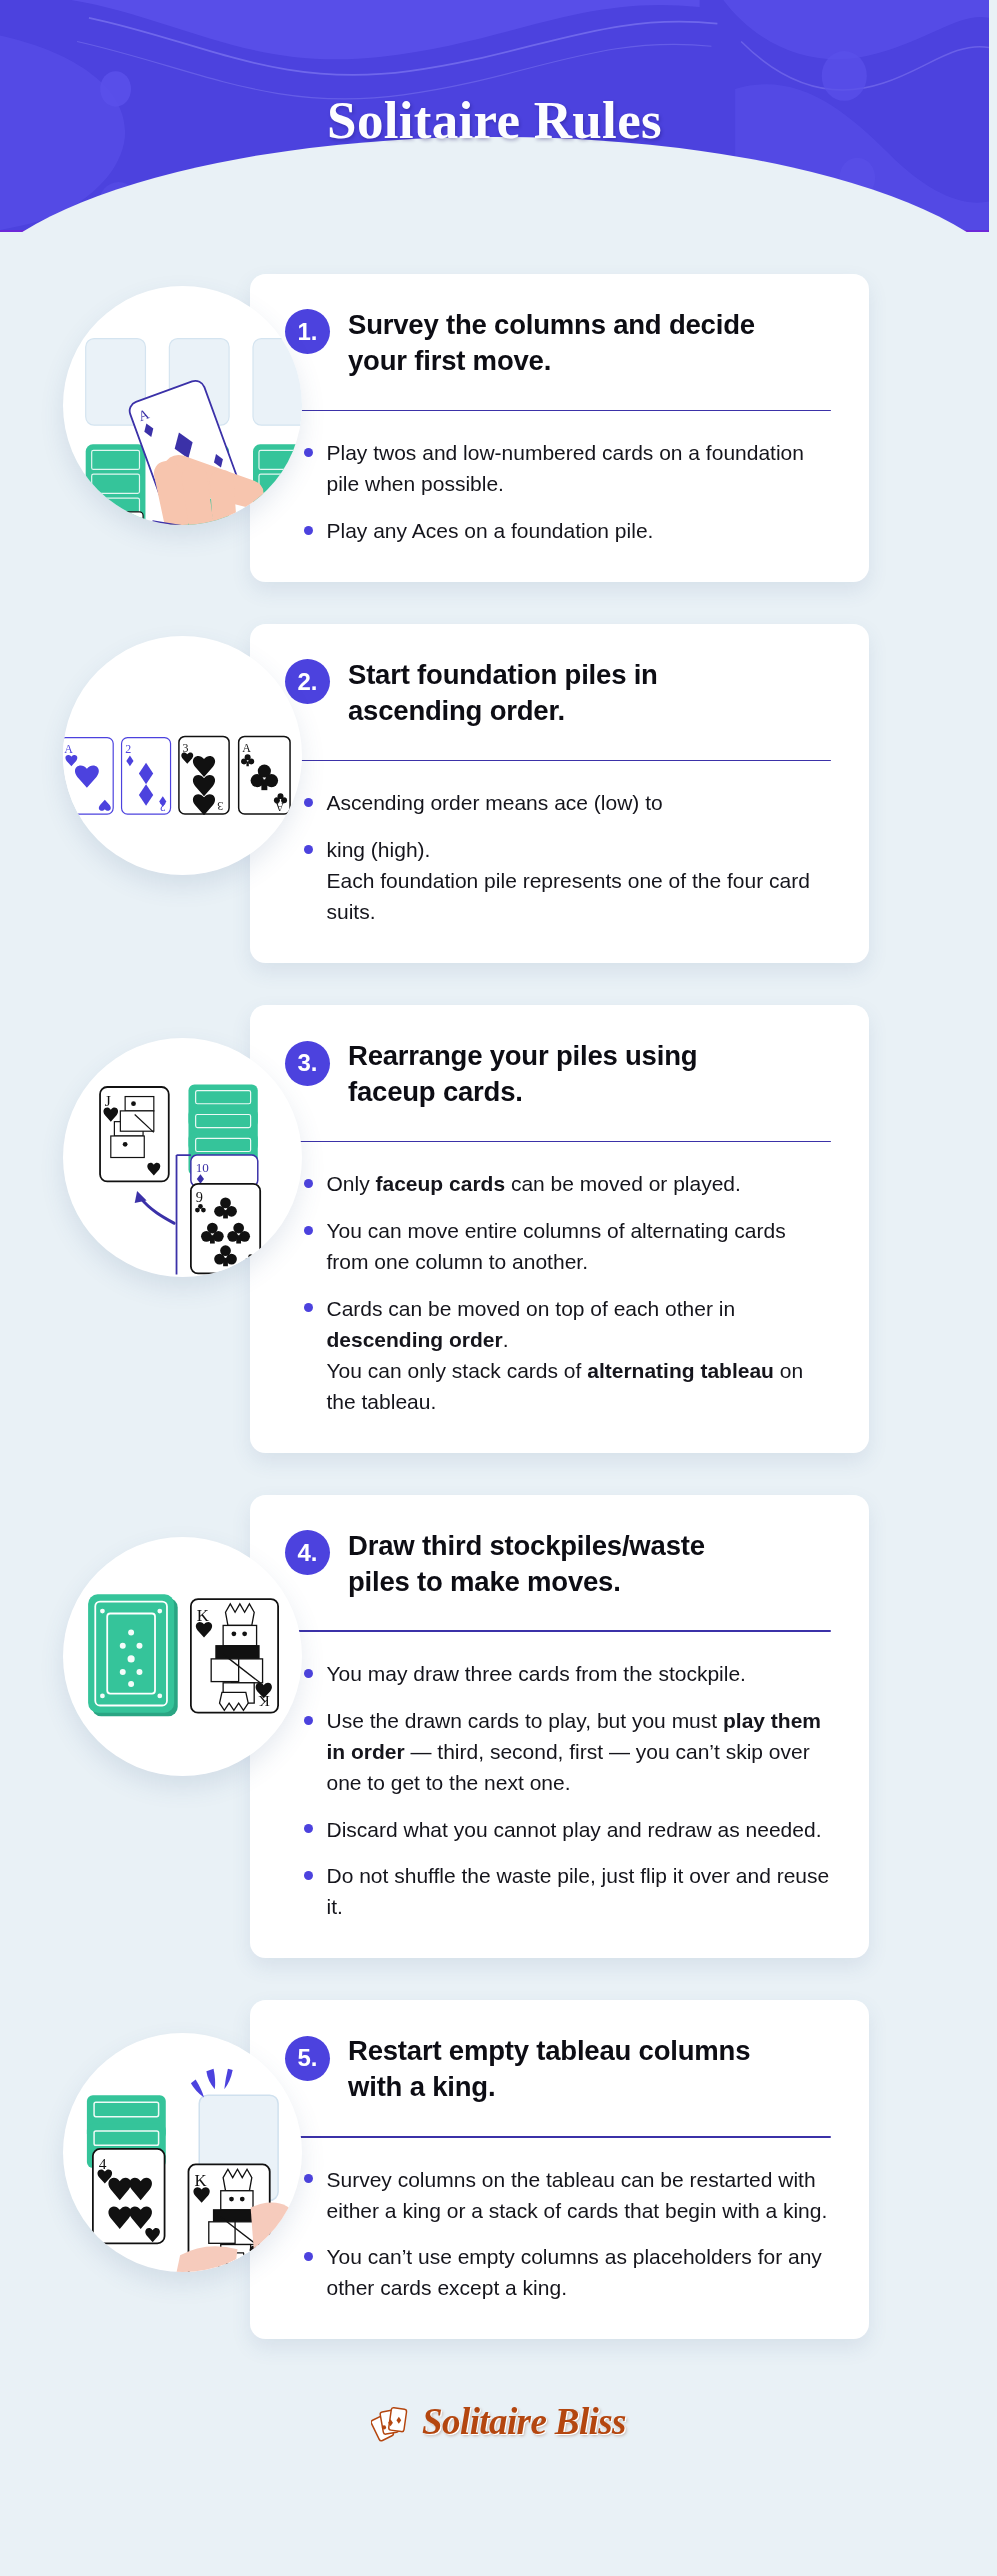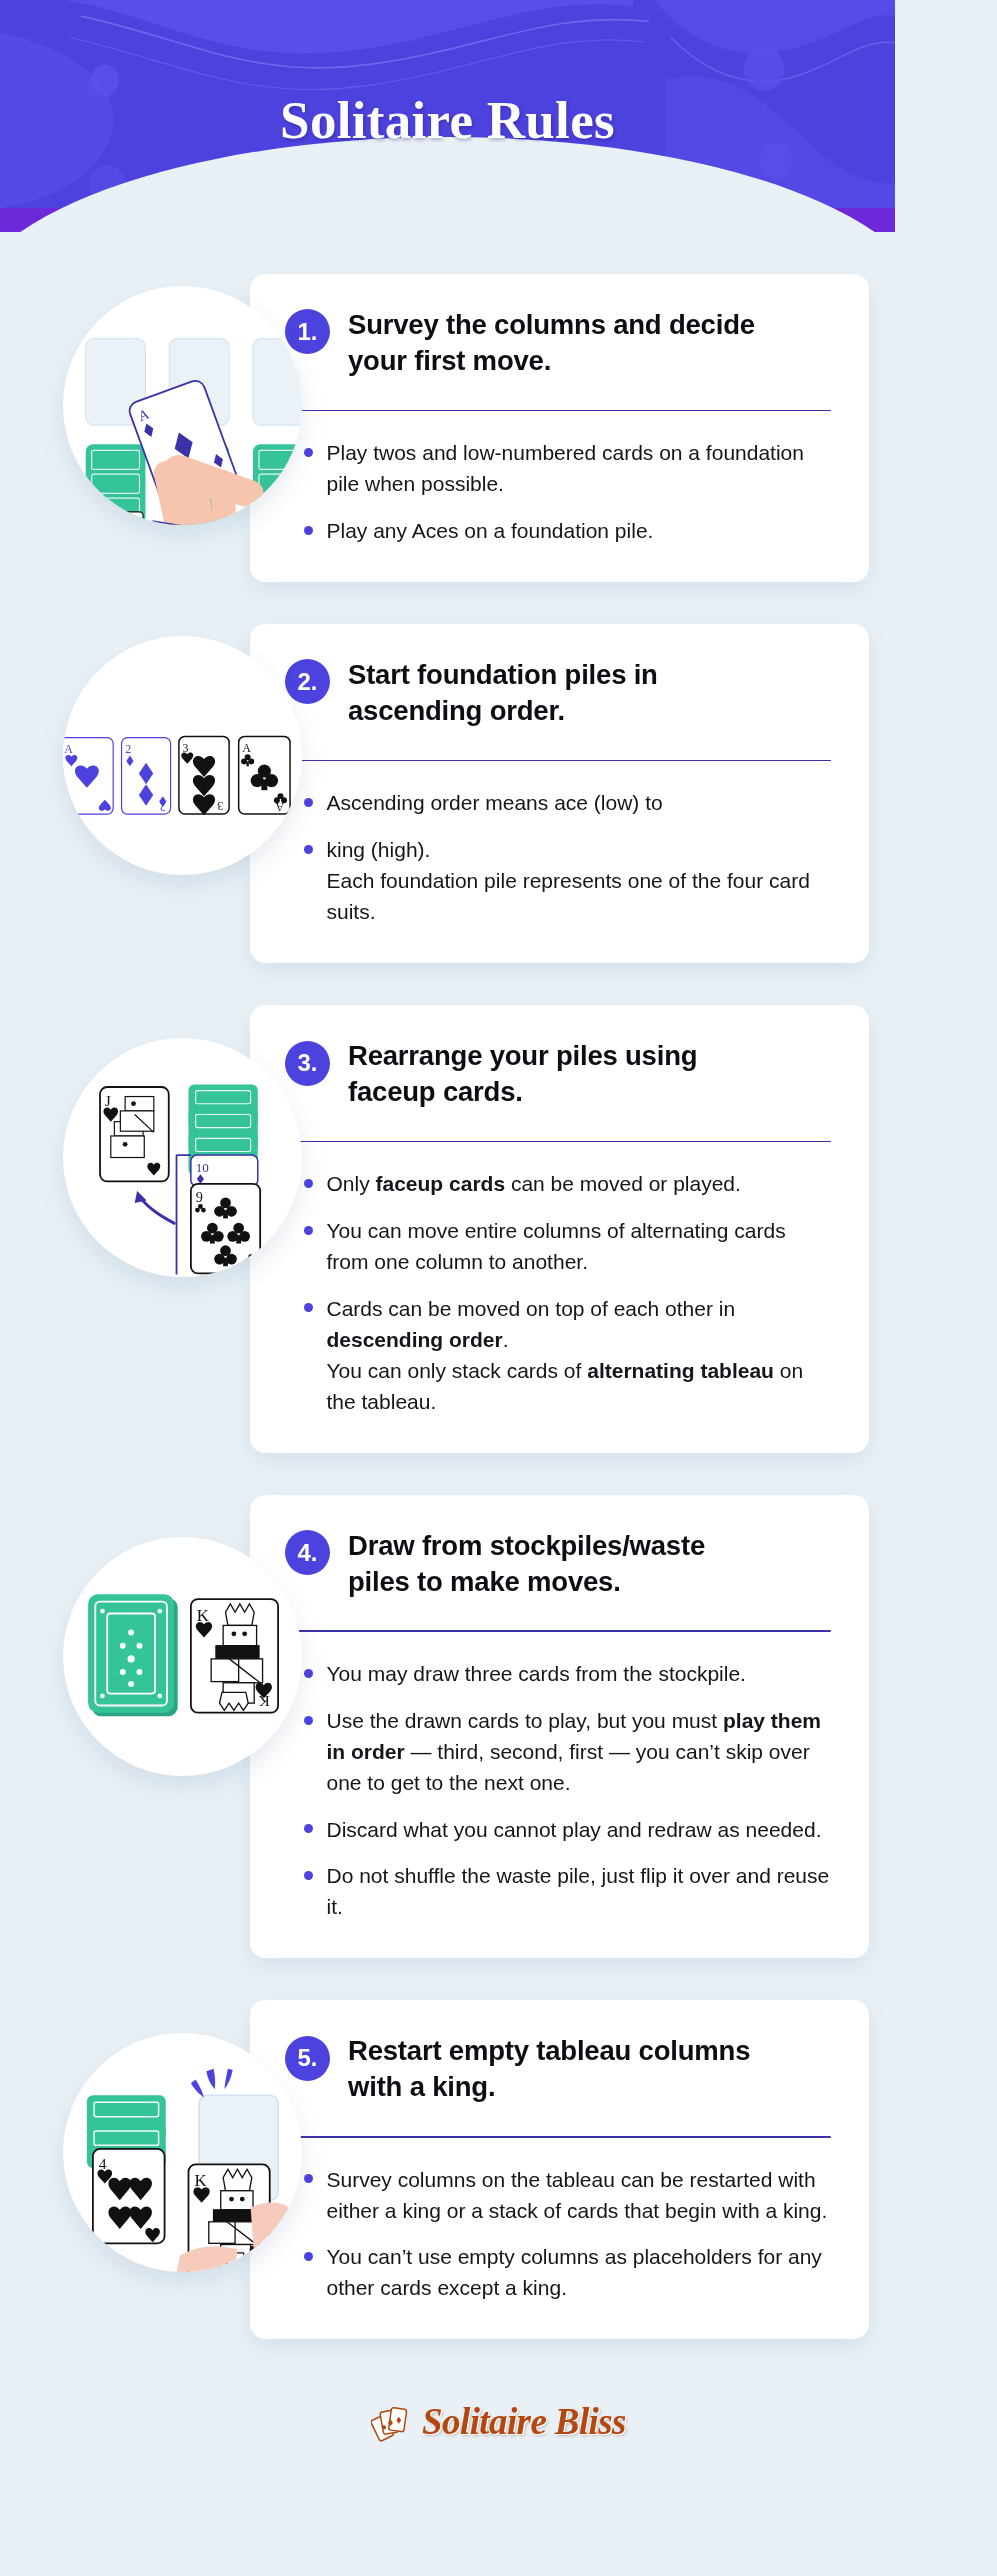--- a/index.html
+++ b/index.html
@@ -8,21 +8,21 @@
     font-family:"Liberation Sans", sans-serif;
     background:#e9f1f6;
     width:997px;
     position:relative;
     overflow-x:hidden;
   }
   .page{width:997px;min-height:2576px;position:relative;background:#e9f1f6;}
 
   
   .header{
-    position:relative;width:895px;height:232px;overflow:hidden;
+    position:relative;width:989px;height:232px;overflow:hidden;
     background:#6d28d9;
   }
   .header .blobs{position:absolute;inset:0;}
   .header .curve{
     position:absolute;left:-4%;bottom:-84px;width:108%;height:179px;
     background:#e9f1f6;border-radius:50% 50% 0 0 / 100% 100% 0 0;
   }
   .header-title{
     position:absolute;left:0;right:0;top:90px;text-align:center;
     font-family:"Liberation Serif", serif;
@@ -358,21 +358,21 @@
             </g>
             <circle cx="286" cy="162" r="4" fill="#111"></circle>
               <circle cx="304" cy="162" r="4" fill="#111"></circle>
             <path d="M336,248 c-7,-9 -19,-1 -11,10 l11,12 l11,-12 c8,-11 -4,-19 -11,-10z" fill="#111"></path>
             <text x="330" y="282" font-size="26" fill="#111" font-family="Liberation Serif, serif" transform="rotate(180 338 274)">K</text>
           </svg>
         </div>
         <div class="panel">
           <div class="panel-head">
             <div class="badge">4.</div>
-            <div class="head-title">Draw from stockpiles/waste piles to make moves.</div>
+            <div class="head-title">Draw third stockpiles/waste piles to make moves.</div>
           </div>
           <div class="divider"></div>
           <ul class="bullets">
               <li><span>You may draw three cards from the stockpile.</span></li>
               <li><span>Use the drawn cards to play, but you must </span><b>play them in order</b><span> — third, second, first — you can’t skip over one to get to the next one.</span></li>
               <li><span>Discard what you cannot play and redraw as needed.</span></li>
               <li><span>Do not shuffle the waste pile, just flip it over and reuse it.</span></li>
             </ul>
         </div>
       </div>

